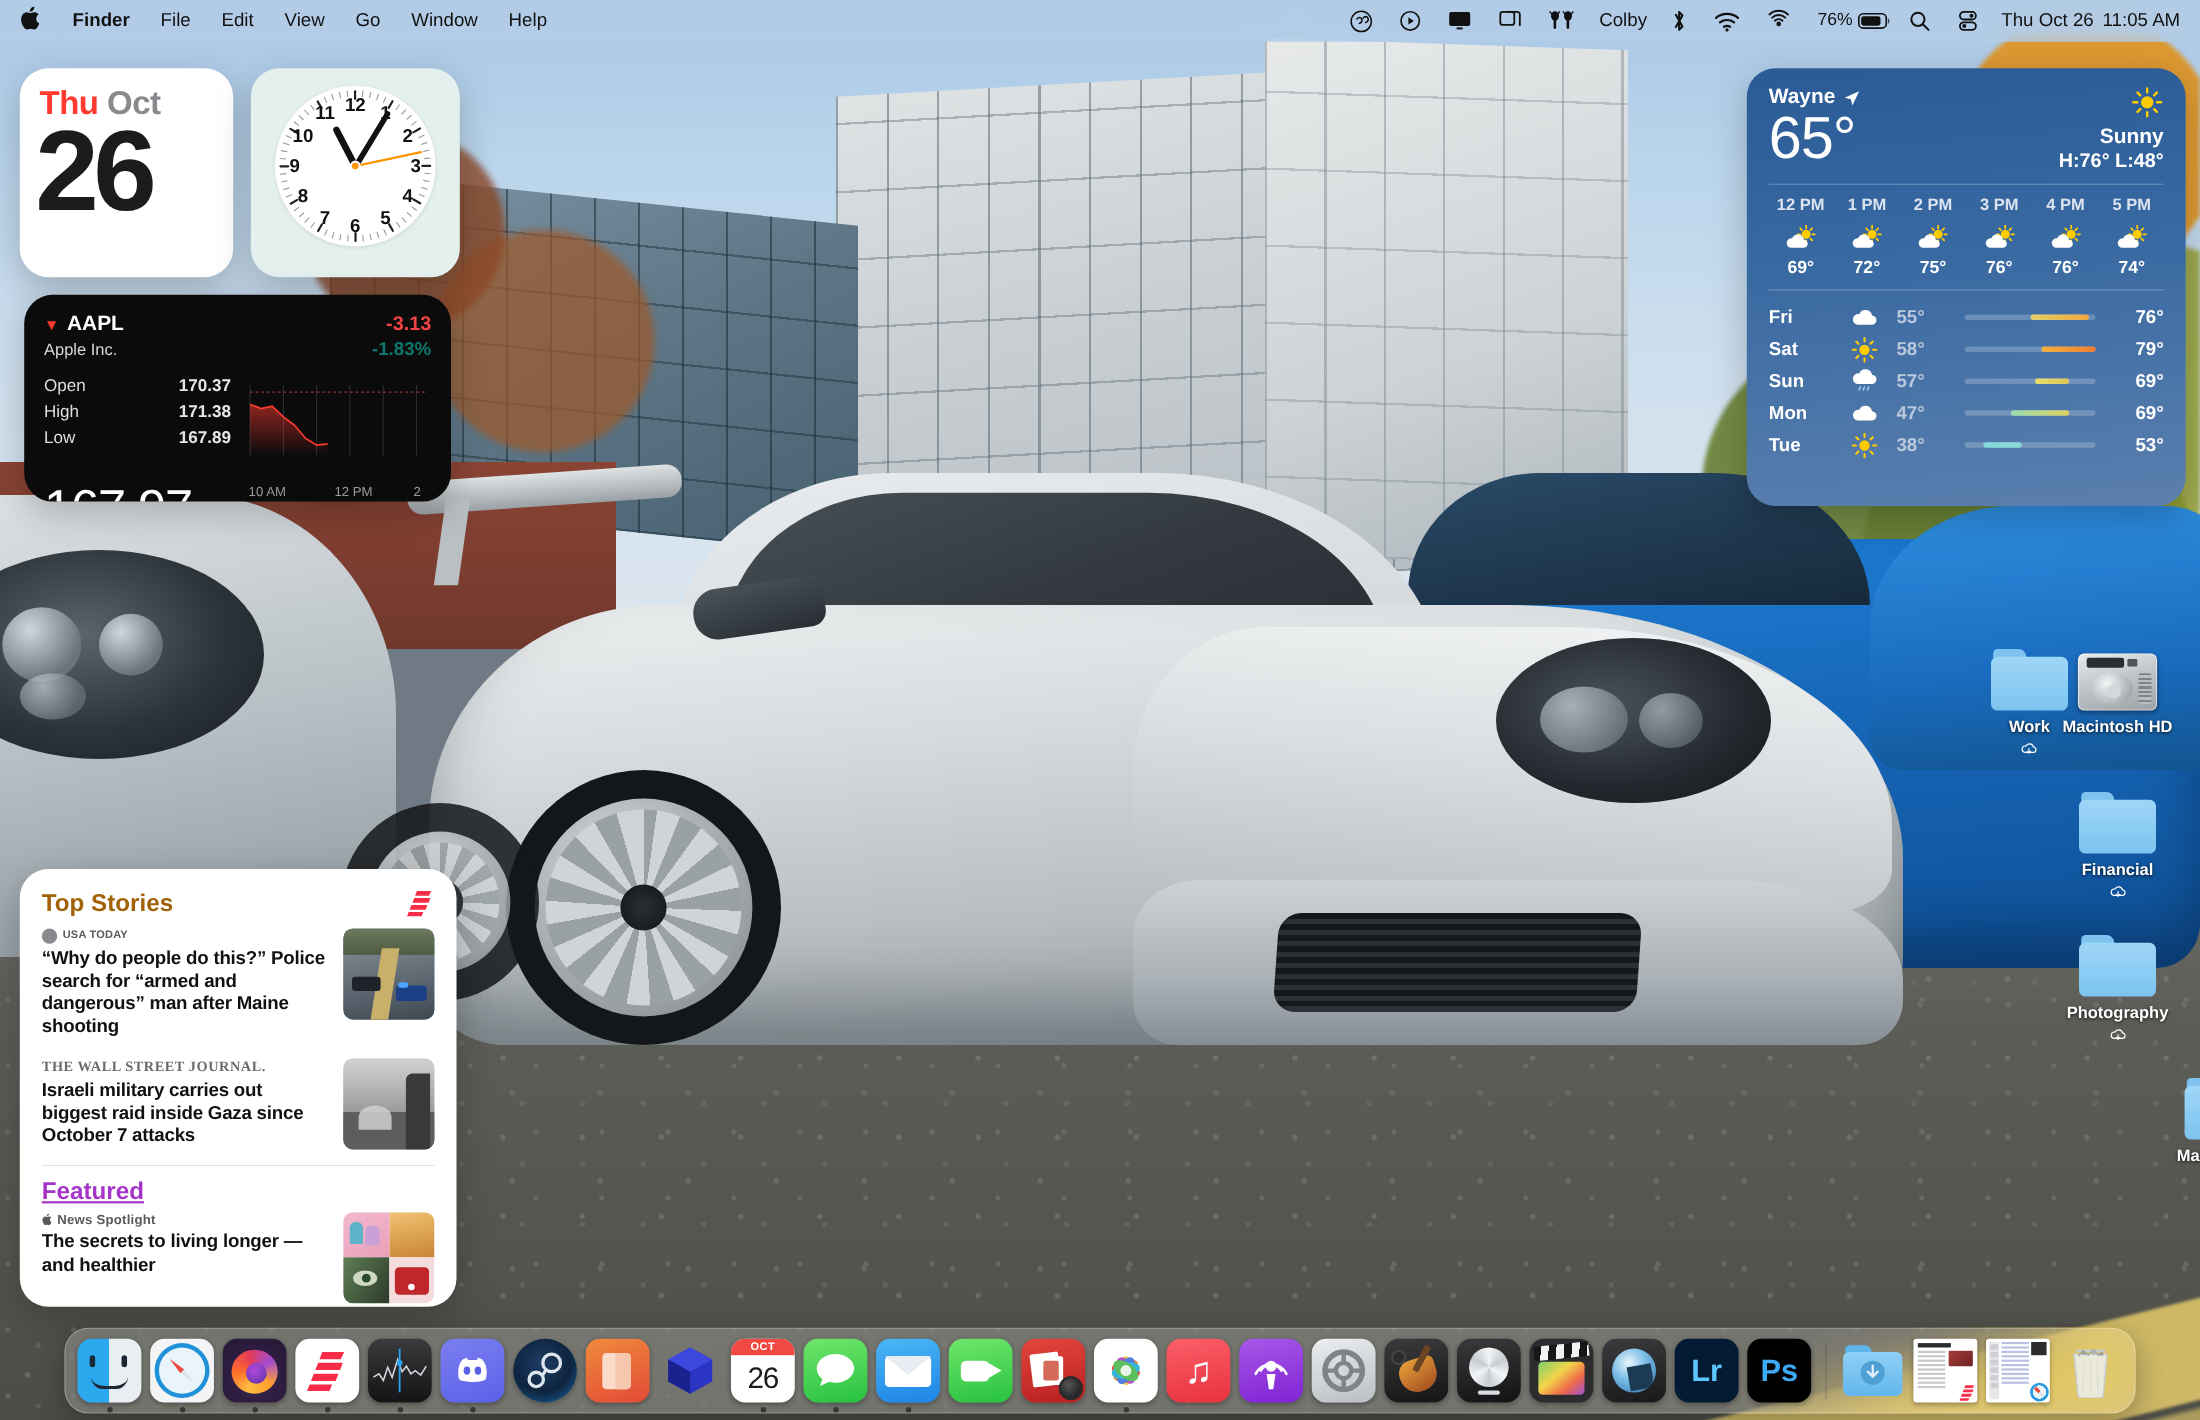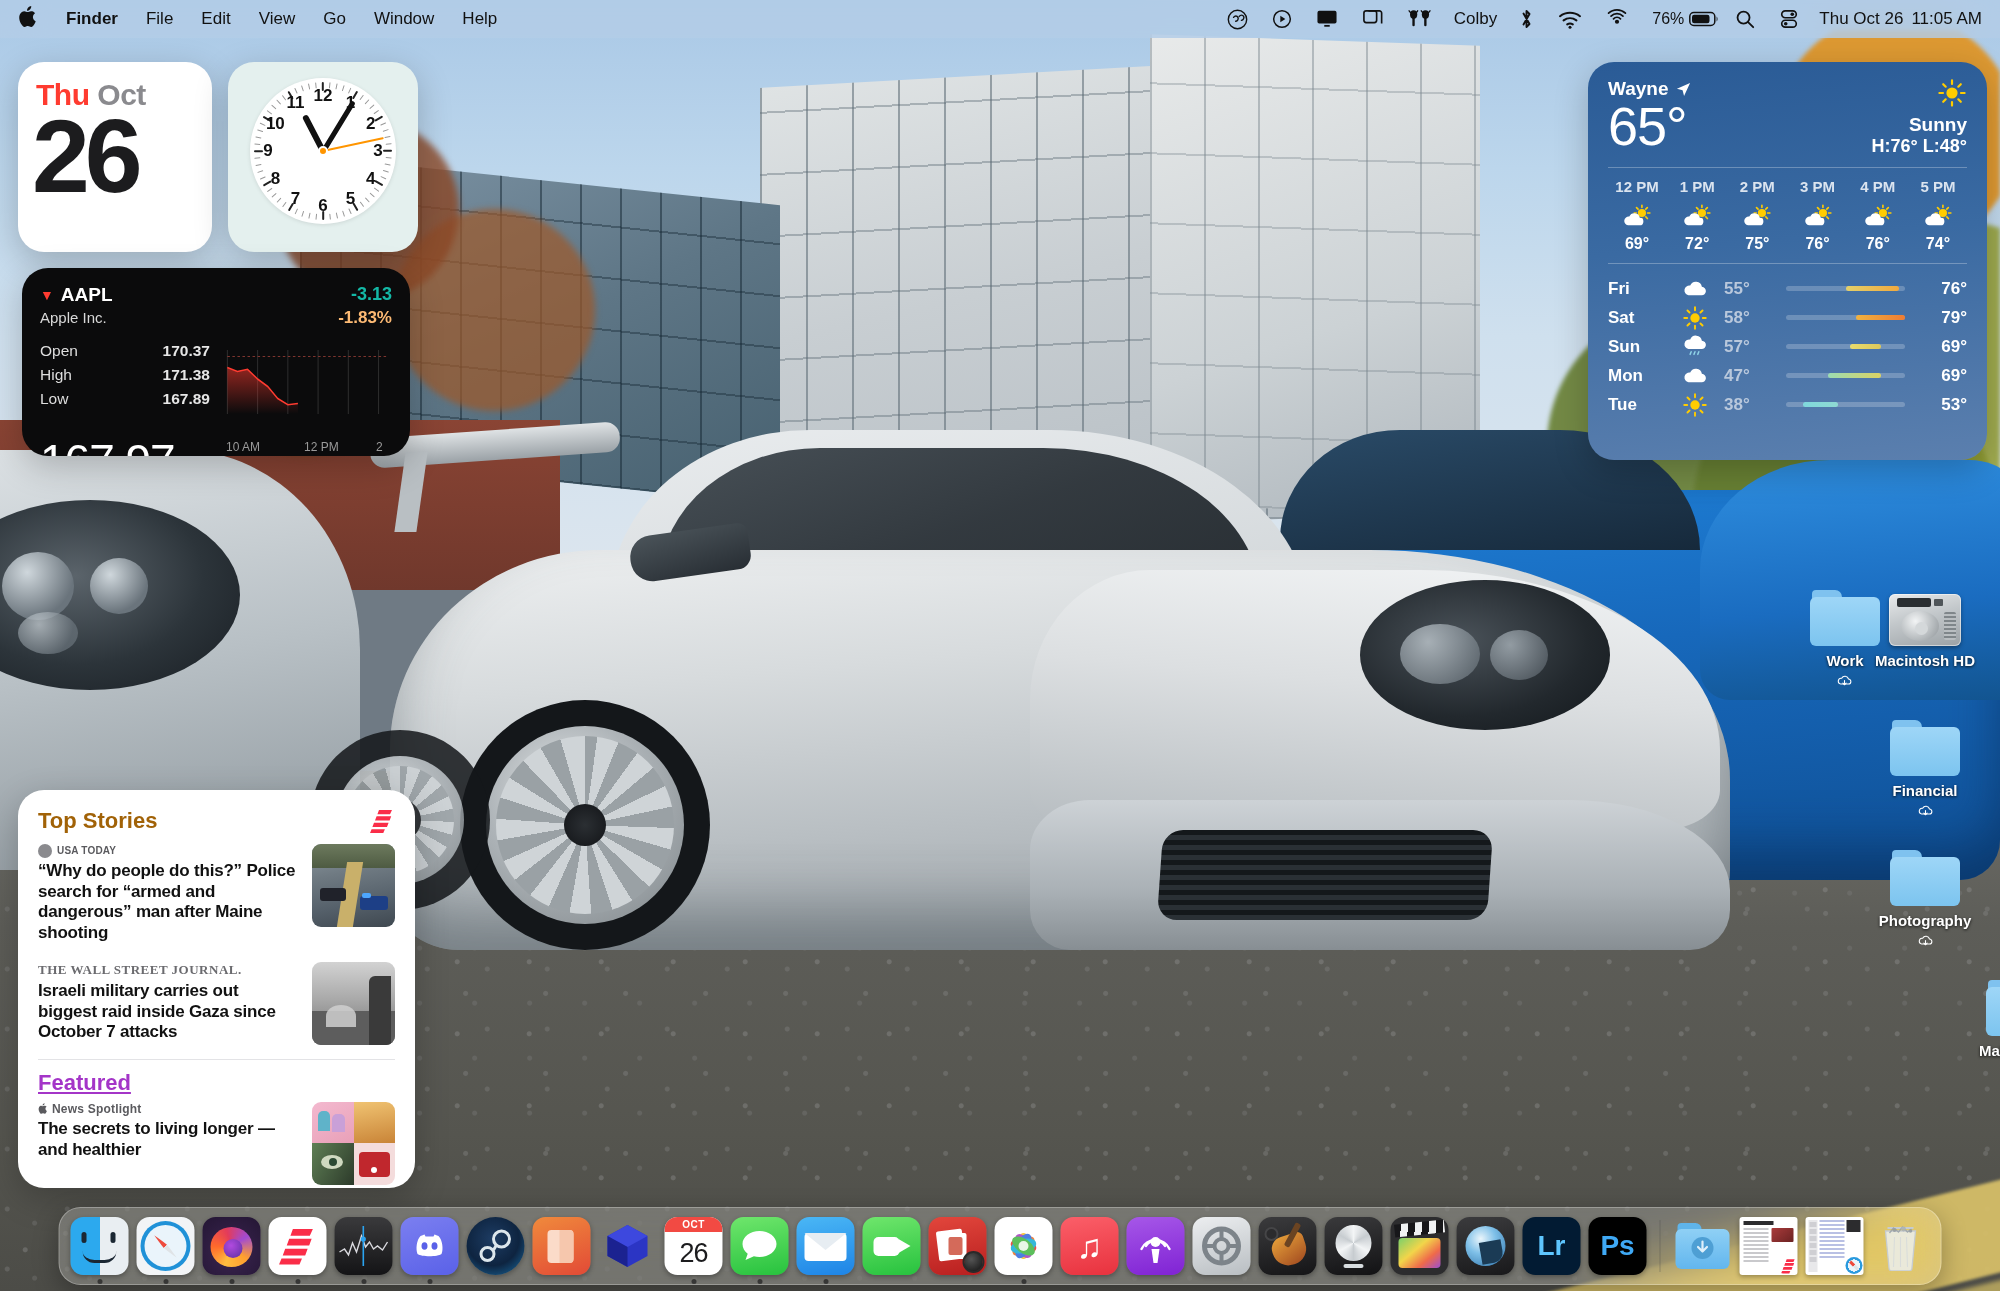--- a/index.html
+++ b/index.html
@@ -262,24 +262,24 @@
   .h-sec { width:2px; height:62px; margin-left:-1px; margin-top:-62px; background:#ff9500; }
   .cf-pin{ position:absolute; left:50%; top:50%; width:10px; height:10px; margin:-5px 0 0 -5px;
            border-radius:50%; background:#ff9500; border:2px solid #fff; }
 
   
   #w-stocks{ left:22px; top:268px; width:388px; height:188px; background:#0b0b0c; color:#fff;
              padding:16px 18px 0 18px; }
   .st-row1{ display:flex; justify-content:space-between; align-items:baseline; }
   .st-sym{ font-size:19px; font-weight:bold; display:flex; align-items:center; gap:7px; }
   .st-tri{ color:#ff3b30; font-size:14px; }
-  .st-chg{ color:#14b8a6; font-size:18px; font-weight:600; }
+  .st-chg{ color:#ef4444; font-size:18px; font-weight:600; }
   .st-row2{ display:flex; justify-content:space-between; align-items:baseline; margin-top:2px; }
   .st-name{ font-size:15px; color:#d8d8d8; }
-  .st-pct{ color:#fdba74; font-size:17px; font-weight:600; }
+  .st-pct{ color:#0f766e; font-size:17px; font-weight:600; }
   .st-mid{ display:flex; margin-top:14px; }
   .st-stats{ width:170px; font-size:15.5px; color:#e6e6e6; }
   .st-stat{ display:flex; justify-content:space-between; margin-bottom:6px; }
   .st-stat .k{ color:#dedede; }
   .st-stat .v{ font-weight:600; }
   .st-chart{ position:relative; flex:1; height:98px; margin-left:14px; }
   .st-price{ font-size:46px; font-weight:300; letter-spacing:-1px; margin-top:-6px; }
   .st-times{ position:absolute; bottom:0; left:0; right:0; display:flex; font-size:12px; color:#9a9a9a; }
 
   

